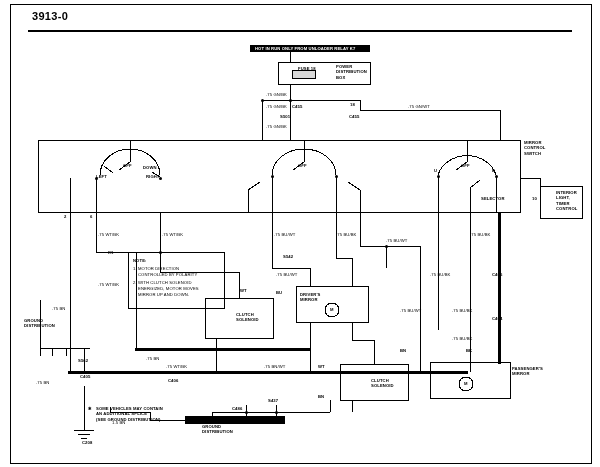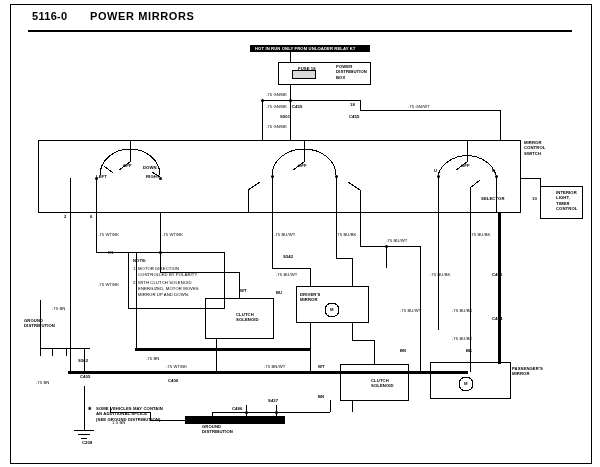--- a/index.html
+++ b/index.html
@@ -17,22 +17,21 @@
   svg{position:absolute;left:0;top:0;width:600px;height:467px;overflow:visible;}
 </style>
 </head>
 <body>
 
 <div id="sheet">
 
   <div class="frame"></div>
 
   <div class="hdr">
-    <div class="num">5116-0</div>
-    <div class="ttl">POWER MIRRORS</div>
+    <div class="num">3913-0</div>
   </div>
 
   <svg shape-rendering="crispEdges">
     <g stroke="#000" fill="none">
 
       <rect x="250" y="45" width="120" height="7" fill="#000" stroke="none"></rect>
       <line x1="290" y1="52" x2="290" y2="62" stroke-width="1"></line>
 
       <rect x="278" y="62" width="92" height="22" stroke-width="1"></rect>
       <line x1="290" y1="84" x2="290" y2="100" stroke-width="1"></line>

